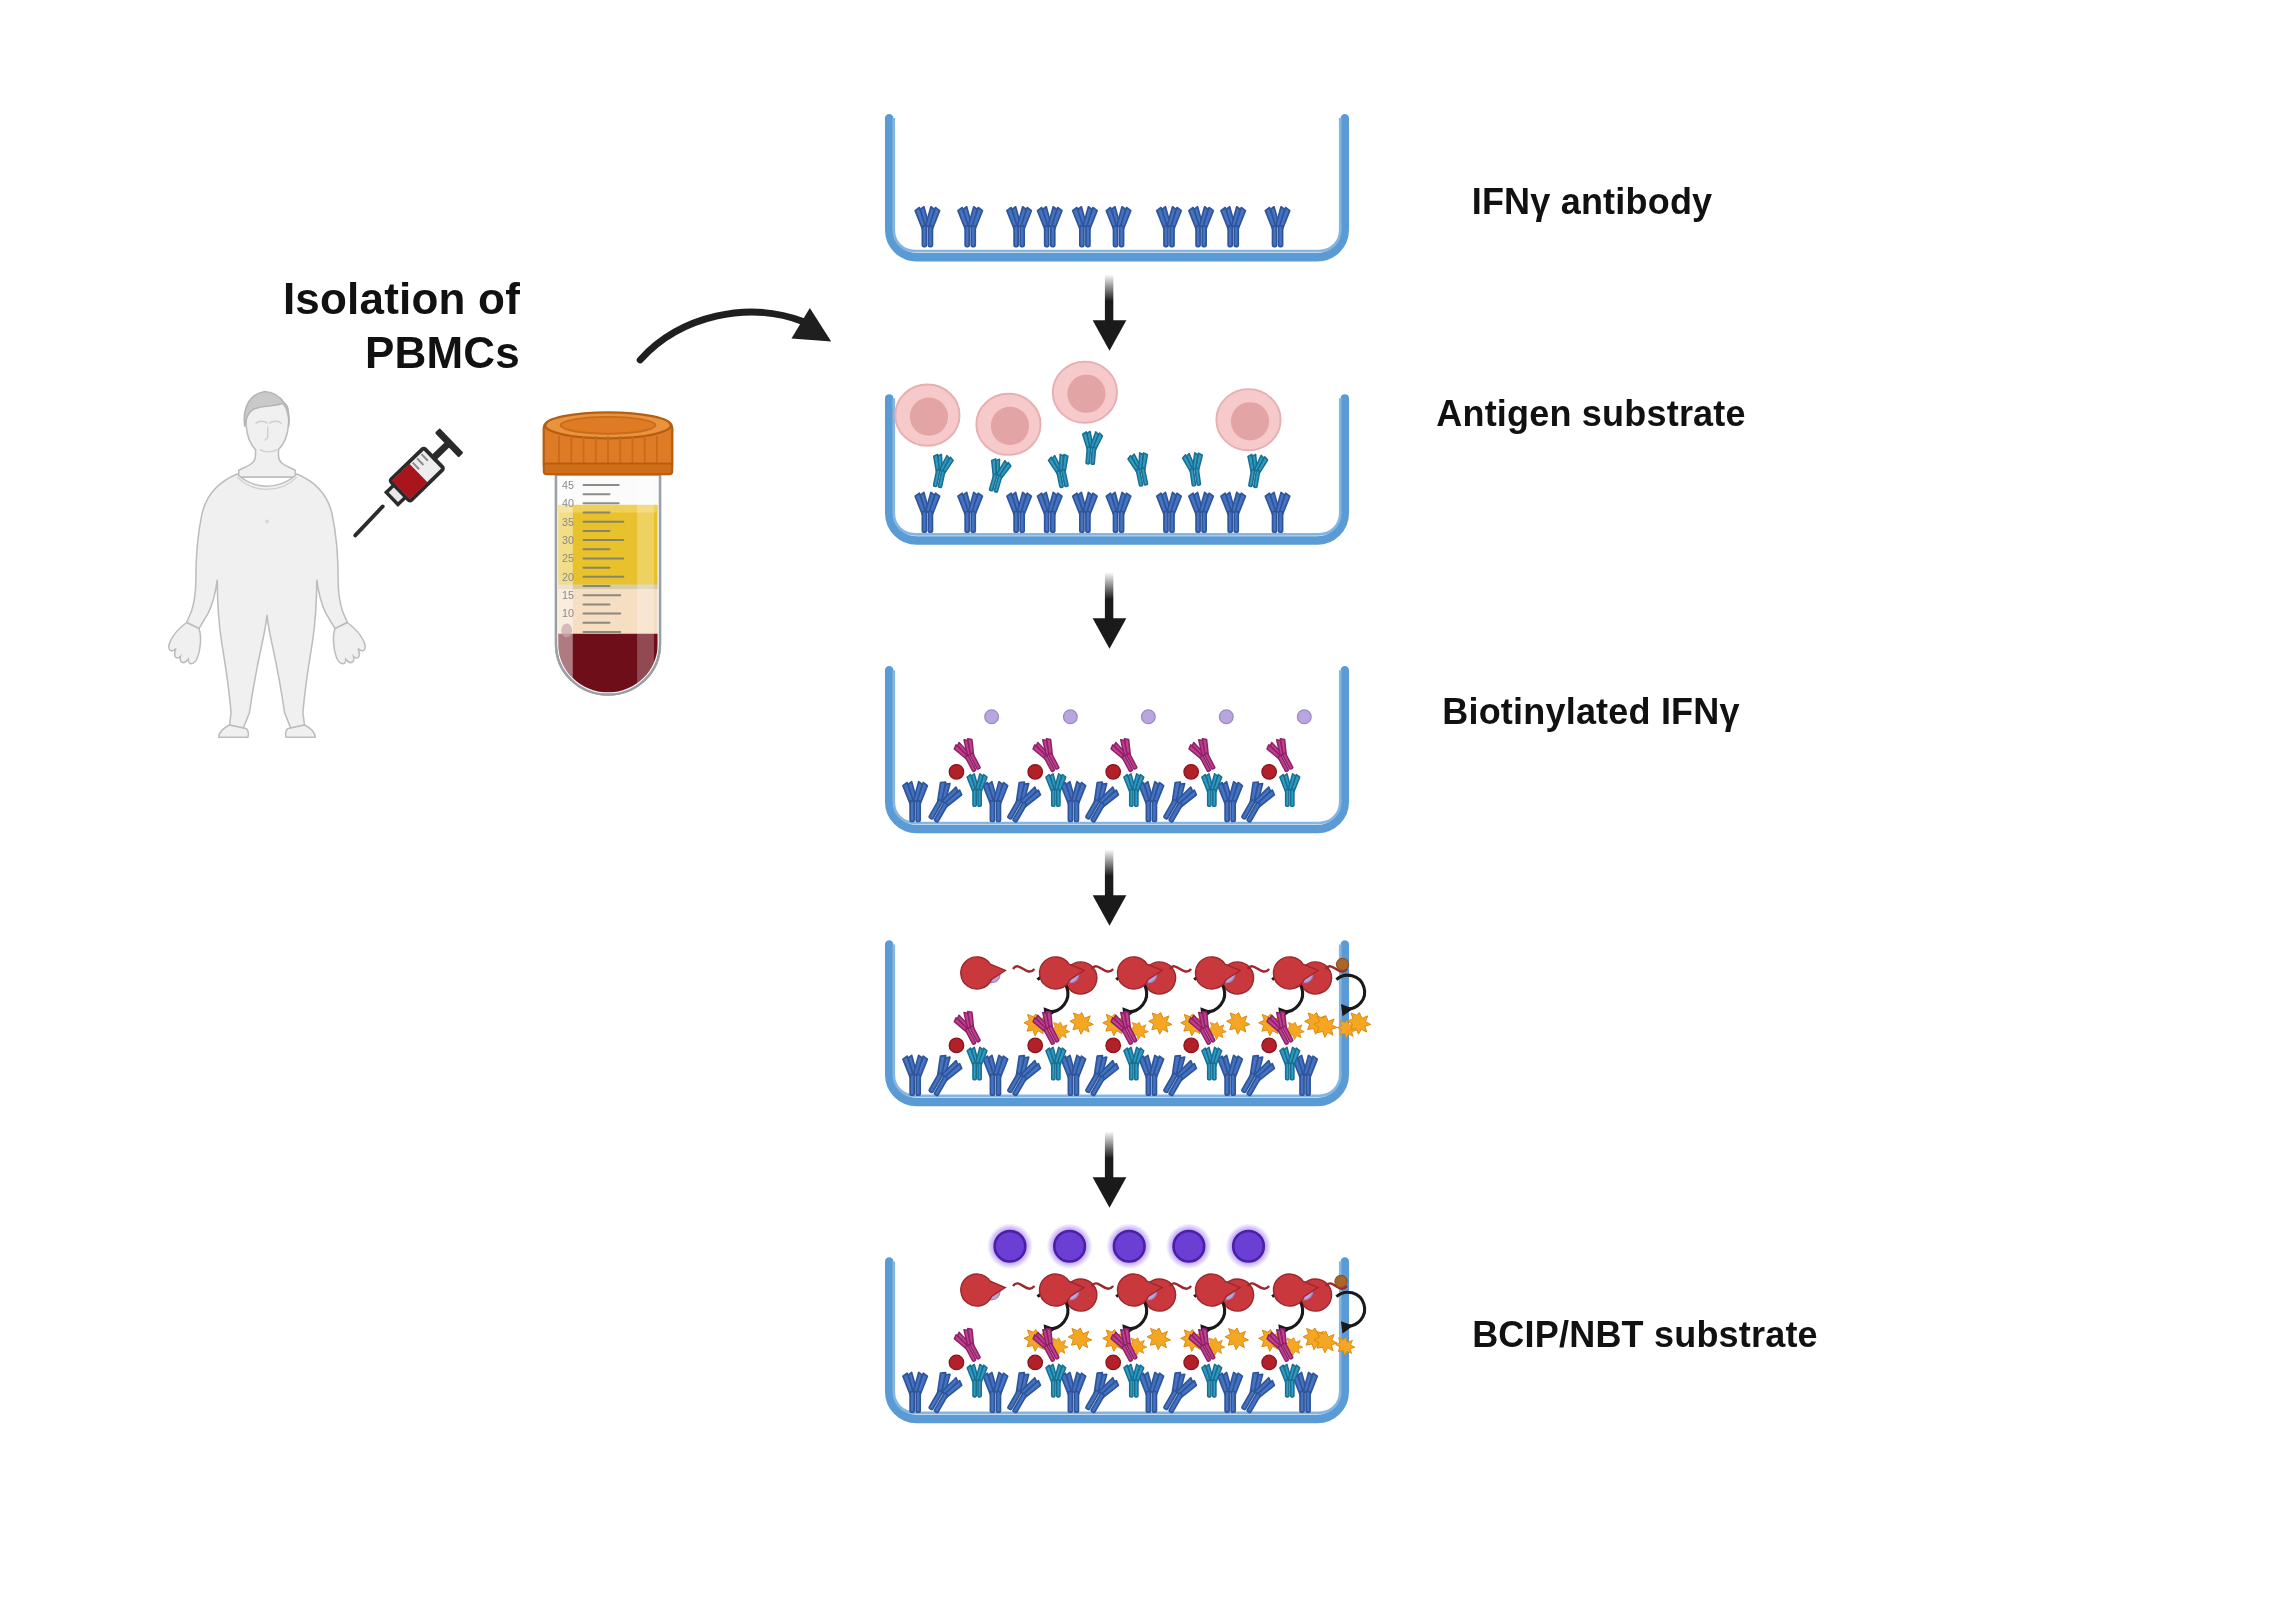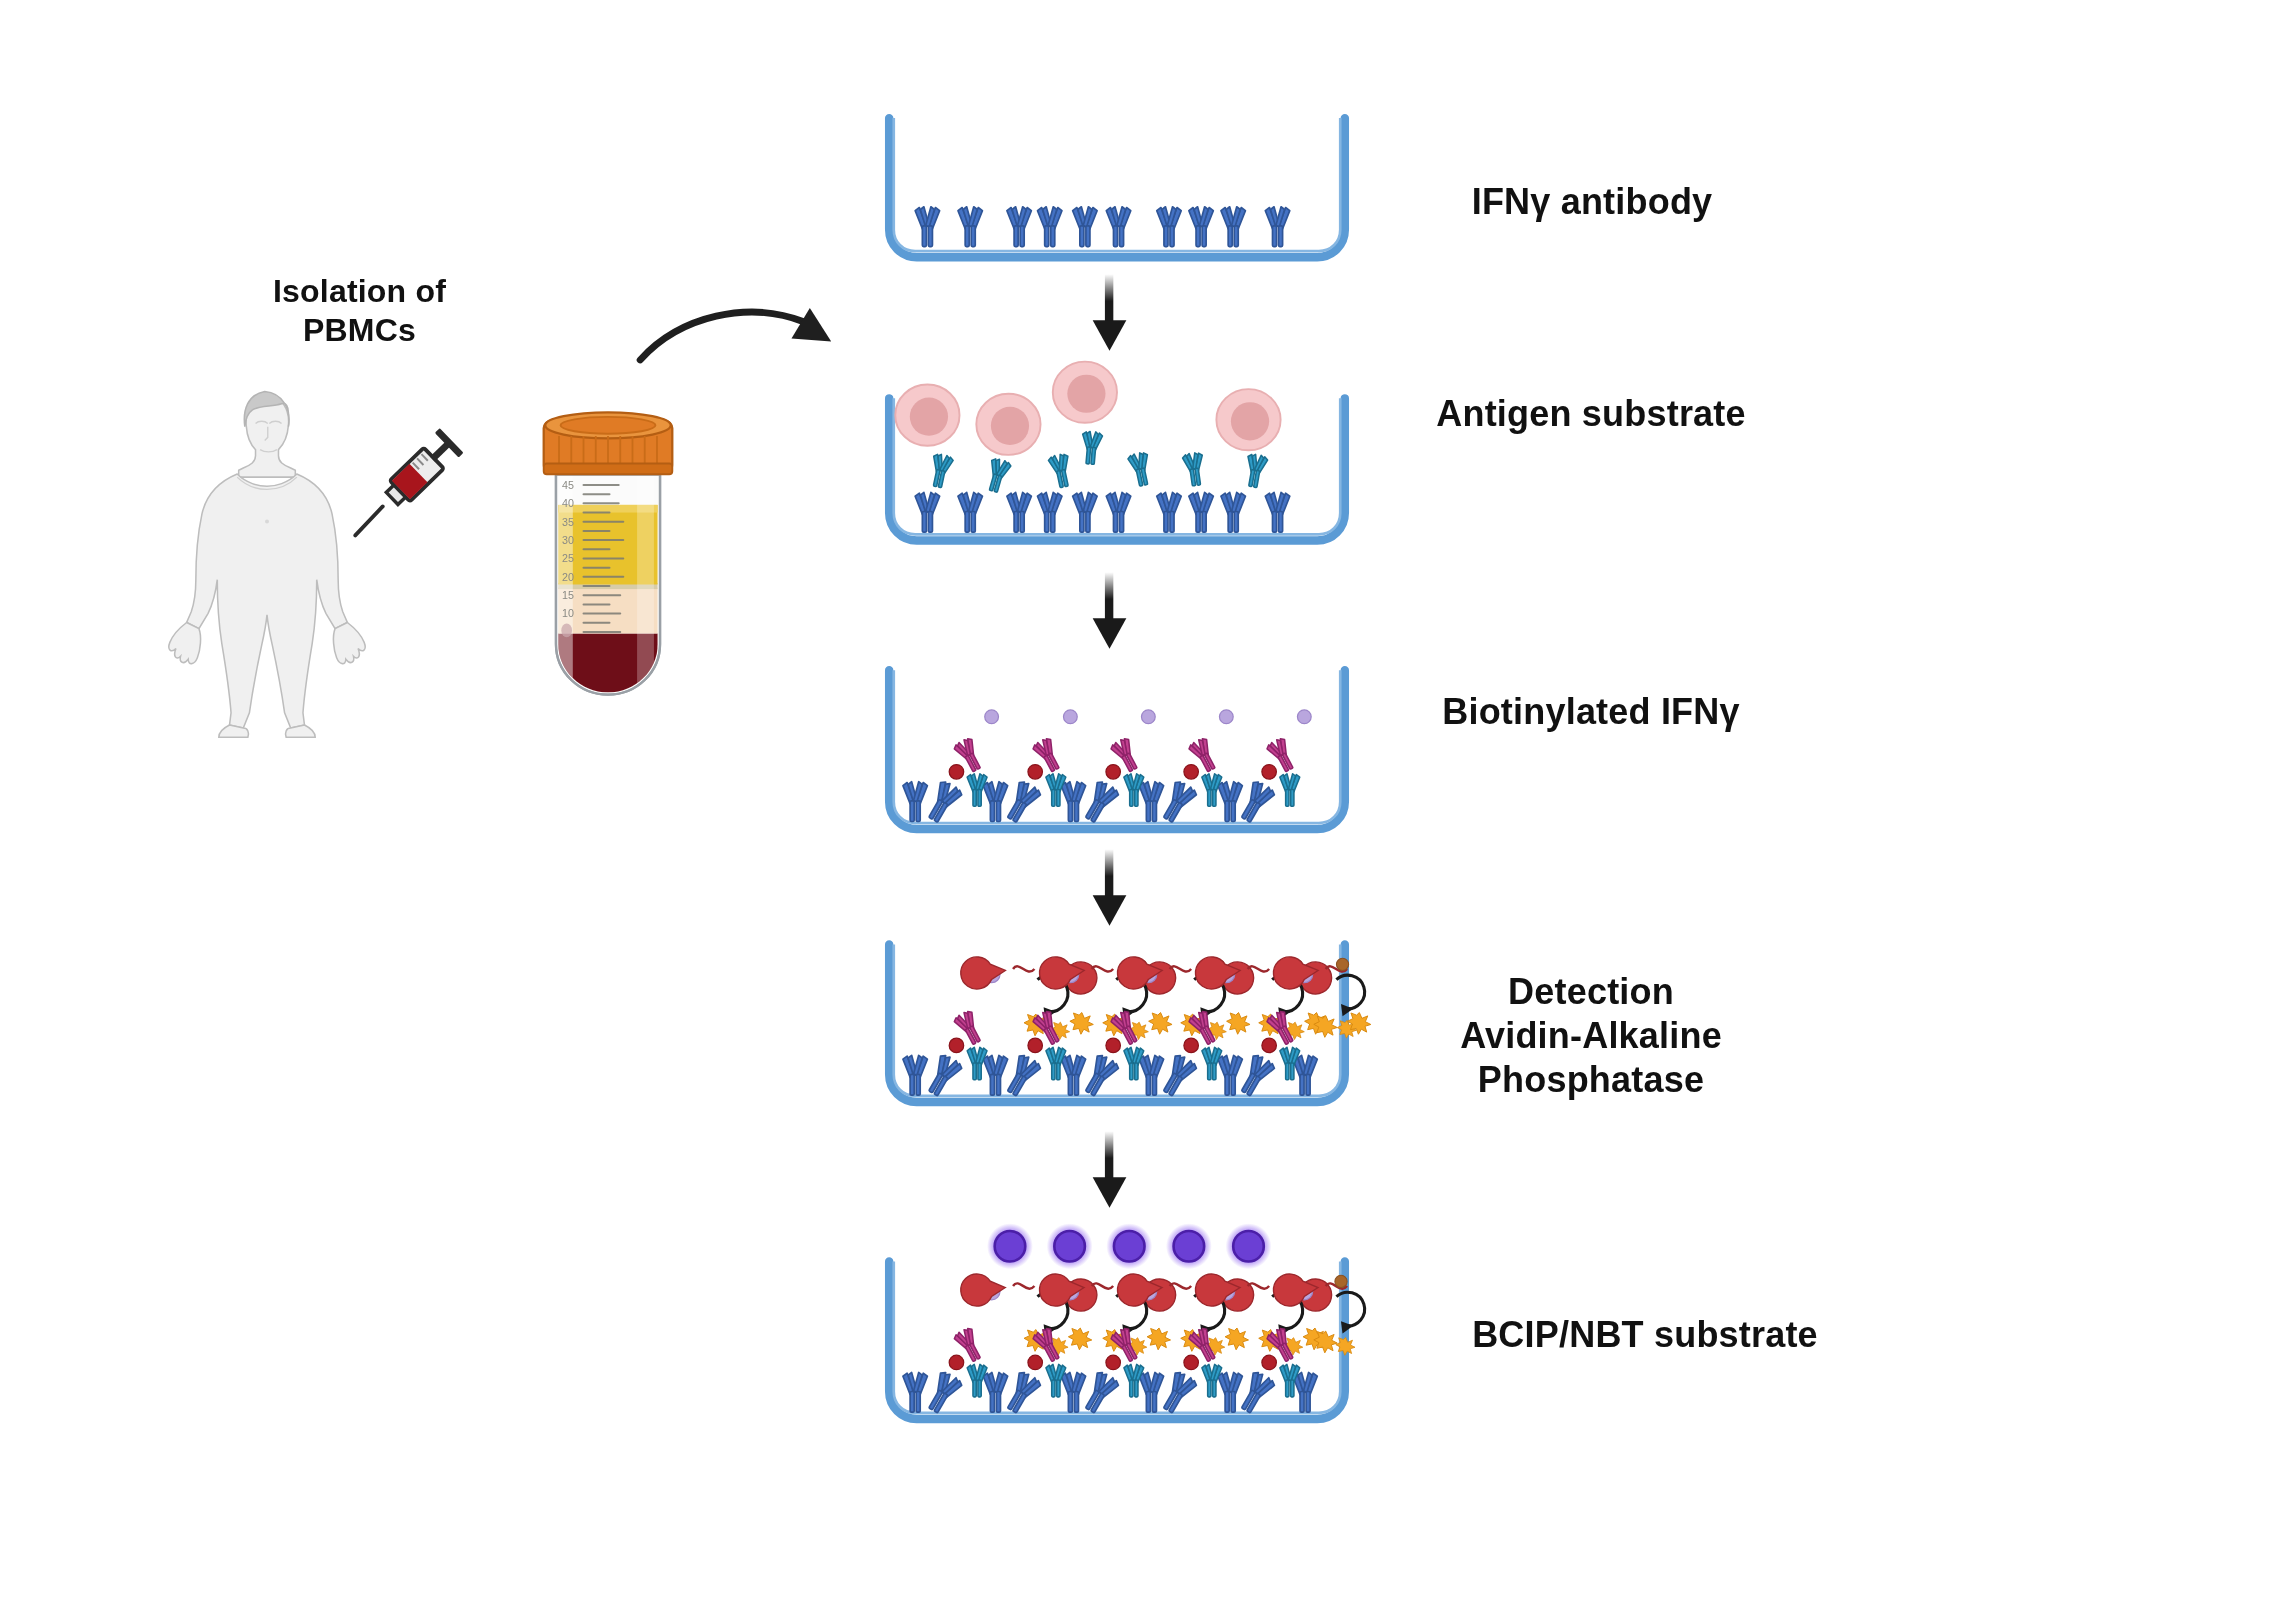--- a/index.html
+++ b/index.html
@@ -2,21 +2,21 @@
 <html style="font-size:12.2px"><head>
 <meta charset="utf-8">
 <style>
   html,body{margin:0;padding:0;background:#ffffff;}
   body{width:2295px;height:1607px;position:relative;overflow:hidden;
        font-family:"Liberation Sans","DejaVu Sans",sans-serif;color:#0d0d0d;}
   .stage{position:absolute;inset:0;}
   .txt{position:absolute;text-align:center;line-height:1.22;color:#111111;
        font-weight:700;letter-spacing:0.2px;}
   .label-step{font-size:36px;}
-  .label-iso{font-size:32px;}
+  .label-iso{font-size:44px;text-align:right;}
   svg{display:block;overflow:visible;}
   .abs{position:absolute;}
 </style>
 </head>
 <body>
 
 <div class="stage">
 
   <svg class="abs" width="0" height="0" style="left:0;top:0" aria-hidden="true">
     <defs>
@@ -454,25 +454,20 @@
         <path d="M110,62 A22,22 0 1 1 122,100" fill="none" stroke="#1a1a1a" stroke-width="4"></path>
         <path d="M116,94 L132,100 L118,110 Z" fill="#1a1a1a"></path>
         <circle cx="118" cy="42" r="8" fill="#A8662A" stroke="#8A5121" stroke-width="1.4"></circle>
         <use href="#star8" transform="translate(96,122)"></use>
         <use href="#star8" transform="translate(124,126) scale(0.82)"></use>
         <use href="#star8" transform="translate(140,118)"></use>
       </g>
     </g>
   </svg>
 
-  <div class="txt label-step abs" style="left:1354px;top:970px;width:474px;">
-    <div>Detection</div>
-    <div>Avidin-Alkaline</div>
-    <div>Phosphatase</div>
-  </div>
 
   <svg class="abs" style="left:1085px;top:1131px;" width="49" height="80" viewBox="0 0 64 104">
     <rect x="26" y="0" width="11" height="64" fill="url(#arrowFade)"></rect>
     <path d="M10,60 L54,60 L32,100 Z" fill="#1a1a1a"></path>
   </svg>
 
   <svg class="abs" style="left:880px;top:1214px;" width="474" height="222" viewBox="0 0 620 290">
     <path d="M12,62 L12,232 C12,252 28,268 48,268 L572,268 C592,268 608,252 608,232 L608,62" fill="none" stroke="#5B9BD5" stroke-width="11" stroke-linecap="round"></path>
     <path d="M18,62 L18,232 C18,248 30,260 46,260 L574,260 C590,260 602,248 602,232 L602,62" fill="none" stroke="#85B6E2" stroke-width="3.5"></path>
 

